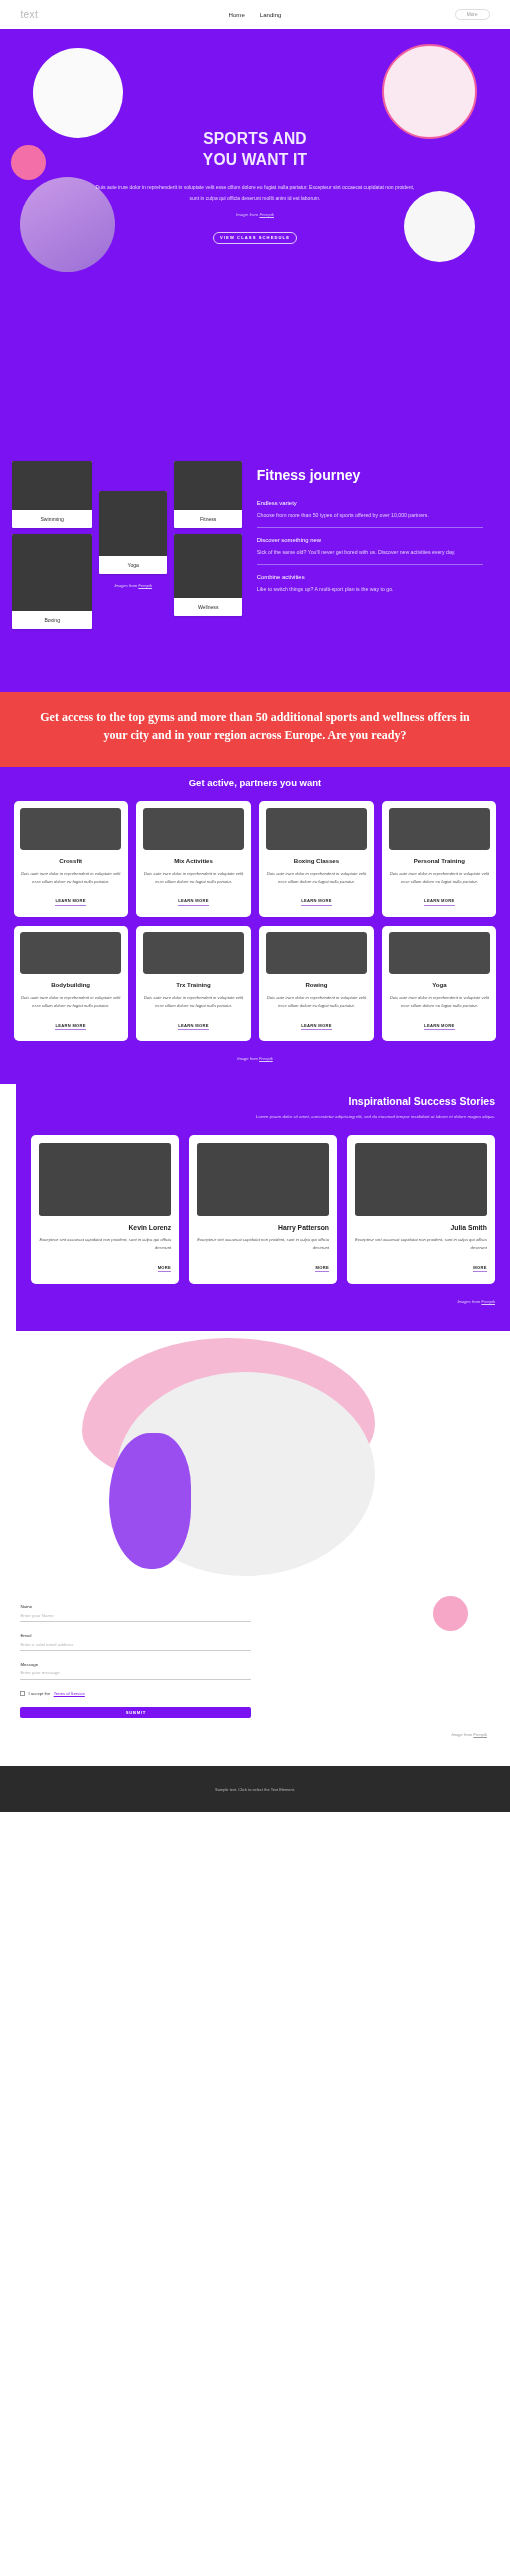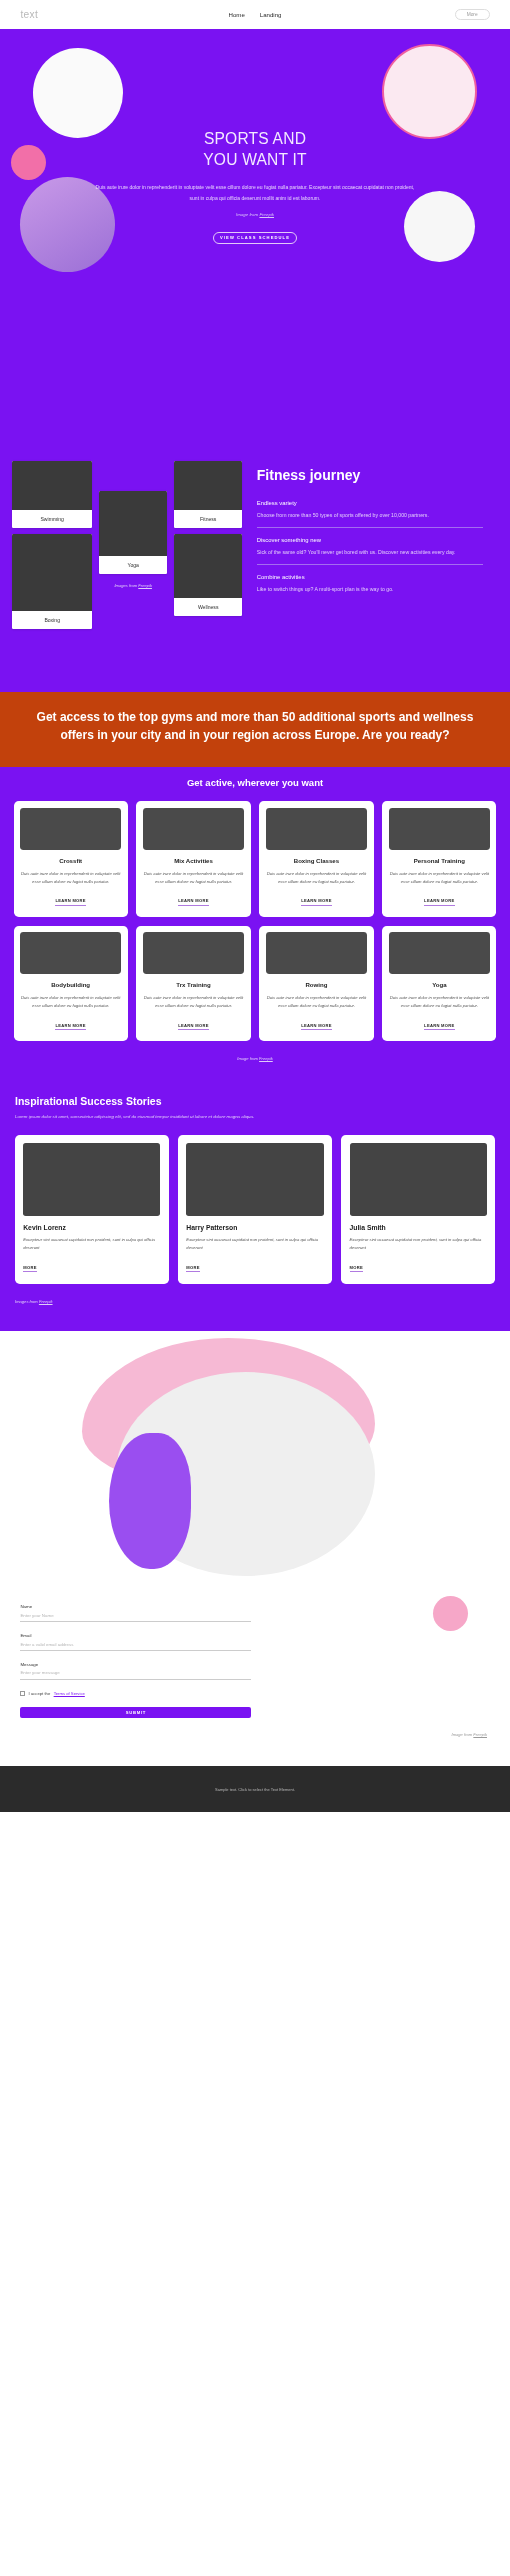--- a/index.html
+++ b/index.html
@@ -29,21 +29,21 @@
     overflow:hidden;
   }
   .circ { border-radius:50%; overflow:hidden; position:absolute; }
   .c1 { left:33px; top:19px; width:90px; height:90px; background:#fafafa; }
   .c2 { right:33px; top:15px; width:95px; height:95px; background:#fbe9f1; border:2px solid #ef5fa0; }
   .pinkdot { position:absolute; left:11px; top:116px; width:35px; height:35px; border-radius:50%; background:#f26fa8; }
   .c3 { left:20.4px; top:148px; width:95px; height:95px; background:linear-gradient(150deg,#c99ae8,#9b6fd6); }
   .c4 { right:35px; top:162px; width:71px; height:71px; background:#f7f7f7; }
   .hero-body { position:relative; z-index:3; text-align:center; padding-top:85px; }
   h1.hero-title {
-    color:#f3e9ff; font-size:15.6px; line-height:1.32; font-weight:400;
+    color:#f3e9ff; font-size:15.6px; line-height:1.32; font-weight:700;
     letter-spacing:0.2px; text-transform:uppercase;
   }
   .hero-desc {
     margin:12.2px auto 0; width:320px; color:#e8d6fb;
     font-size:5px; line-height:2.1;
   }
   .credit { margin-top:8.2px; font-size:4.4px; color:#dcc4f8; font-style:italic; }
   .credit u { text-decoration:underline; }
   .cta {
     margin:15px auto 0; width:84px; height:12.2px; border:0.7px solid #e3c9f8;
@@ -65,35 +65,35 @@
   .t-well { left:162px; top:73px; width:68px; height:82px; }
   .gal-credit { position:absolute; left:87px; top:122px; width:68px; text-align:center;
                 font-size:4.1px; color:#e0caf9; font-style:italic; }
   .jr-right { flex:1; padding:6.8px 15px 0 6.8px; color:#fff; }
   .jr-title { font-size:14px; font-weight:700; margin-bottom:16.3px; }
   .acc-item { border-bottom:0.7px solid #a46cf0; padding-bottom:8.2px; margin-bottom:8.8px; }
   .acc-item:last-child { border-bottom:none; }
   .acc-q { font-size:5.9px; font-weight:400; margin-bottom:4.8px; color:#fff; }
   .acc-a { font-size:5.2px; line-height:1.6; color:#e3ccfa; }
   
-  .banner { background:#c2410c; text-align:center; padding:17.7px 31px 23px; }
+  .banner { background:#ef4444; text-align:center; padding:17.7px 31px 23px;font-family:Liberation Serif, serif; }
   .banner h2 { color:#fff; font-size:12px; line-height:1.45; font-weight:700; }
   
   .acts { background:#7a12f2; padding:9.5px 13.6px 23px; }
   .acts h3 { text-align:center; color:#fff; font-size:9.5px; font-weight:700; margin-bottom:13.6px; }
   .grid { display:grid; grid-template-columns:repeat(4,1fr); gap:8.8px; }
   .card { background:#fff; border-radius:4.8px; padding:6.8px 6.8px 11px; text-align:center; }
   .card .ph { height:42px; border-radius:3.4px; background:#4a4a4a; margin-bottom:6.8px; }
   .card h4 { font-size:6.1px; color:#1d1d1d; margin-bottom:5.4px; line-height:1.3; }
   .card p { font-size:4.2px; color:#555; line-height:1.75; font-style:italic; margin-bottom:7.5px; }
   .learn { font-size:4.1px; font-weight:700; color:#1d1d1d; letter-spacing:0.3px;
            border-bottom:1px solid #b07ae0; padding-bottom:1.4px; display:inline-block; }
   .acts-credit { text-align:center; margin-top:15px; font-size:4.1px; color:#e0caf9; font-style:italic; }
   
-  .stories { background:#7a12f2; padding:11px 15px 27px; text-align:left; }
+  .stories { background:#7a12f2; padding:11px 15px 27px; text-align:right;margin-left:16px; }
   .stories h3 { color:#fff; font-size:10.5px; font-weight:700; margin-bottom:6.1px; }
   .stories .sub { font-size:4.4px; color:#e0caf9; line-height:1.8; font-style:italic; margin-bottom:13.6px; }
   .sgrid { display:grid; grid-template-columns:repeat(3,1fr); gap:9.5px; }
   .scard { background:#fff; border-radius:4.8px; padding:8.2px 8.2px 12.2px; }
   .scard .ph { height:73px; border-radius:2.7px; background:#444; margin-bottom:8.2px; }
   .scard h5 { font-size:6.8px; color:#1b1b1b; margin-bottom:5.4px; }
   .scard p { font-size:4.2px; color:#555; line-height:1.75; font-style:italic; margin-bottom:7.5px; }
   .more-lnk { font-size:4.1px; font-weight:700; color:#1d1d1d; letter-spacing:0.3px;
               border-bottom:1px solid #b07ae0; padding-bottom:1.4px; display:inline-block; }
   .stories-credit { margin-top:15px; font-size:4.1px; color:#e0caf9; font-style:italic; }
@@ -196,21 +196,21 @@
       <div class="acc-a">Like to switch things up? A multi-sport plan is the way to go.</div>
     </div>
   </div>
 </section>
 
 <section class="banner">
   <h2>Get access to the top gyms and more than 50 additional sports and wellness offers in your city and in your region across Europe. Are you ready?</h2>
 </section>
 
 <section class="acts">
-  <h3>Get active, wherever you want</h3>
+  <h3>Get active, partners you want</h3>
   <div class="grid">
     <div class="card">
       <div class="ph"></div>
       <h4>Crossfit</h4>
       <p>Duis aute irure dolor in reprehenderit in voluptate velit esse cillum dolore eu fugiat nulla pariatur.</p>
       <span class="learn">LEARN MORE</span>
     </div>
     <div class="card">
       <div class="ph"></div>
       <h4>Mix Activities</h4>

